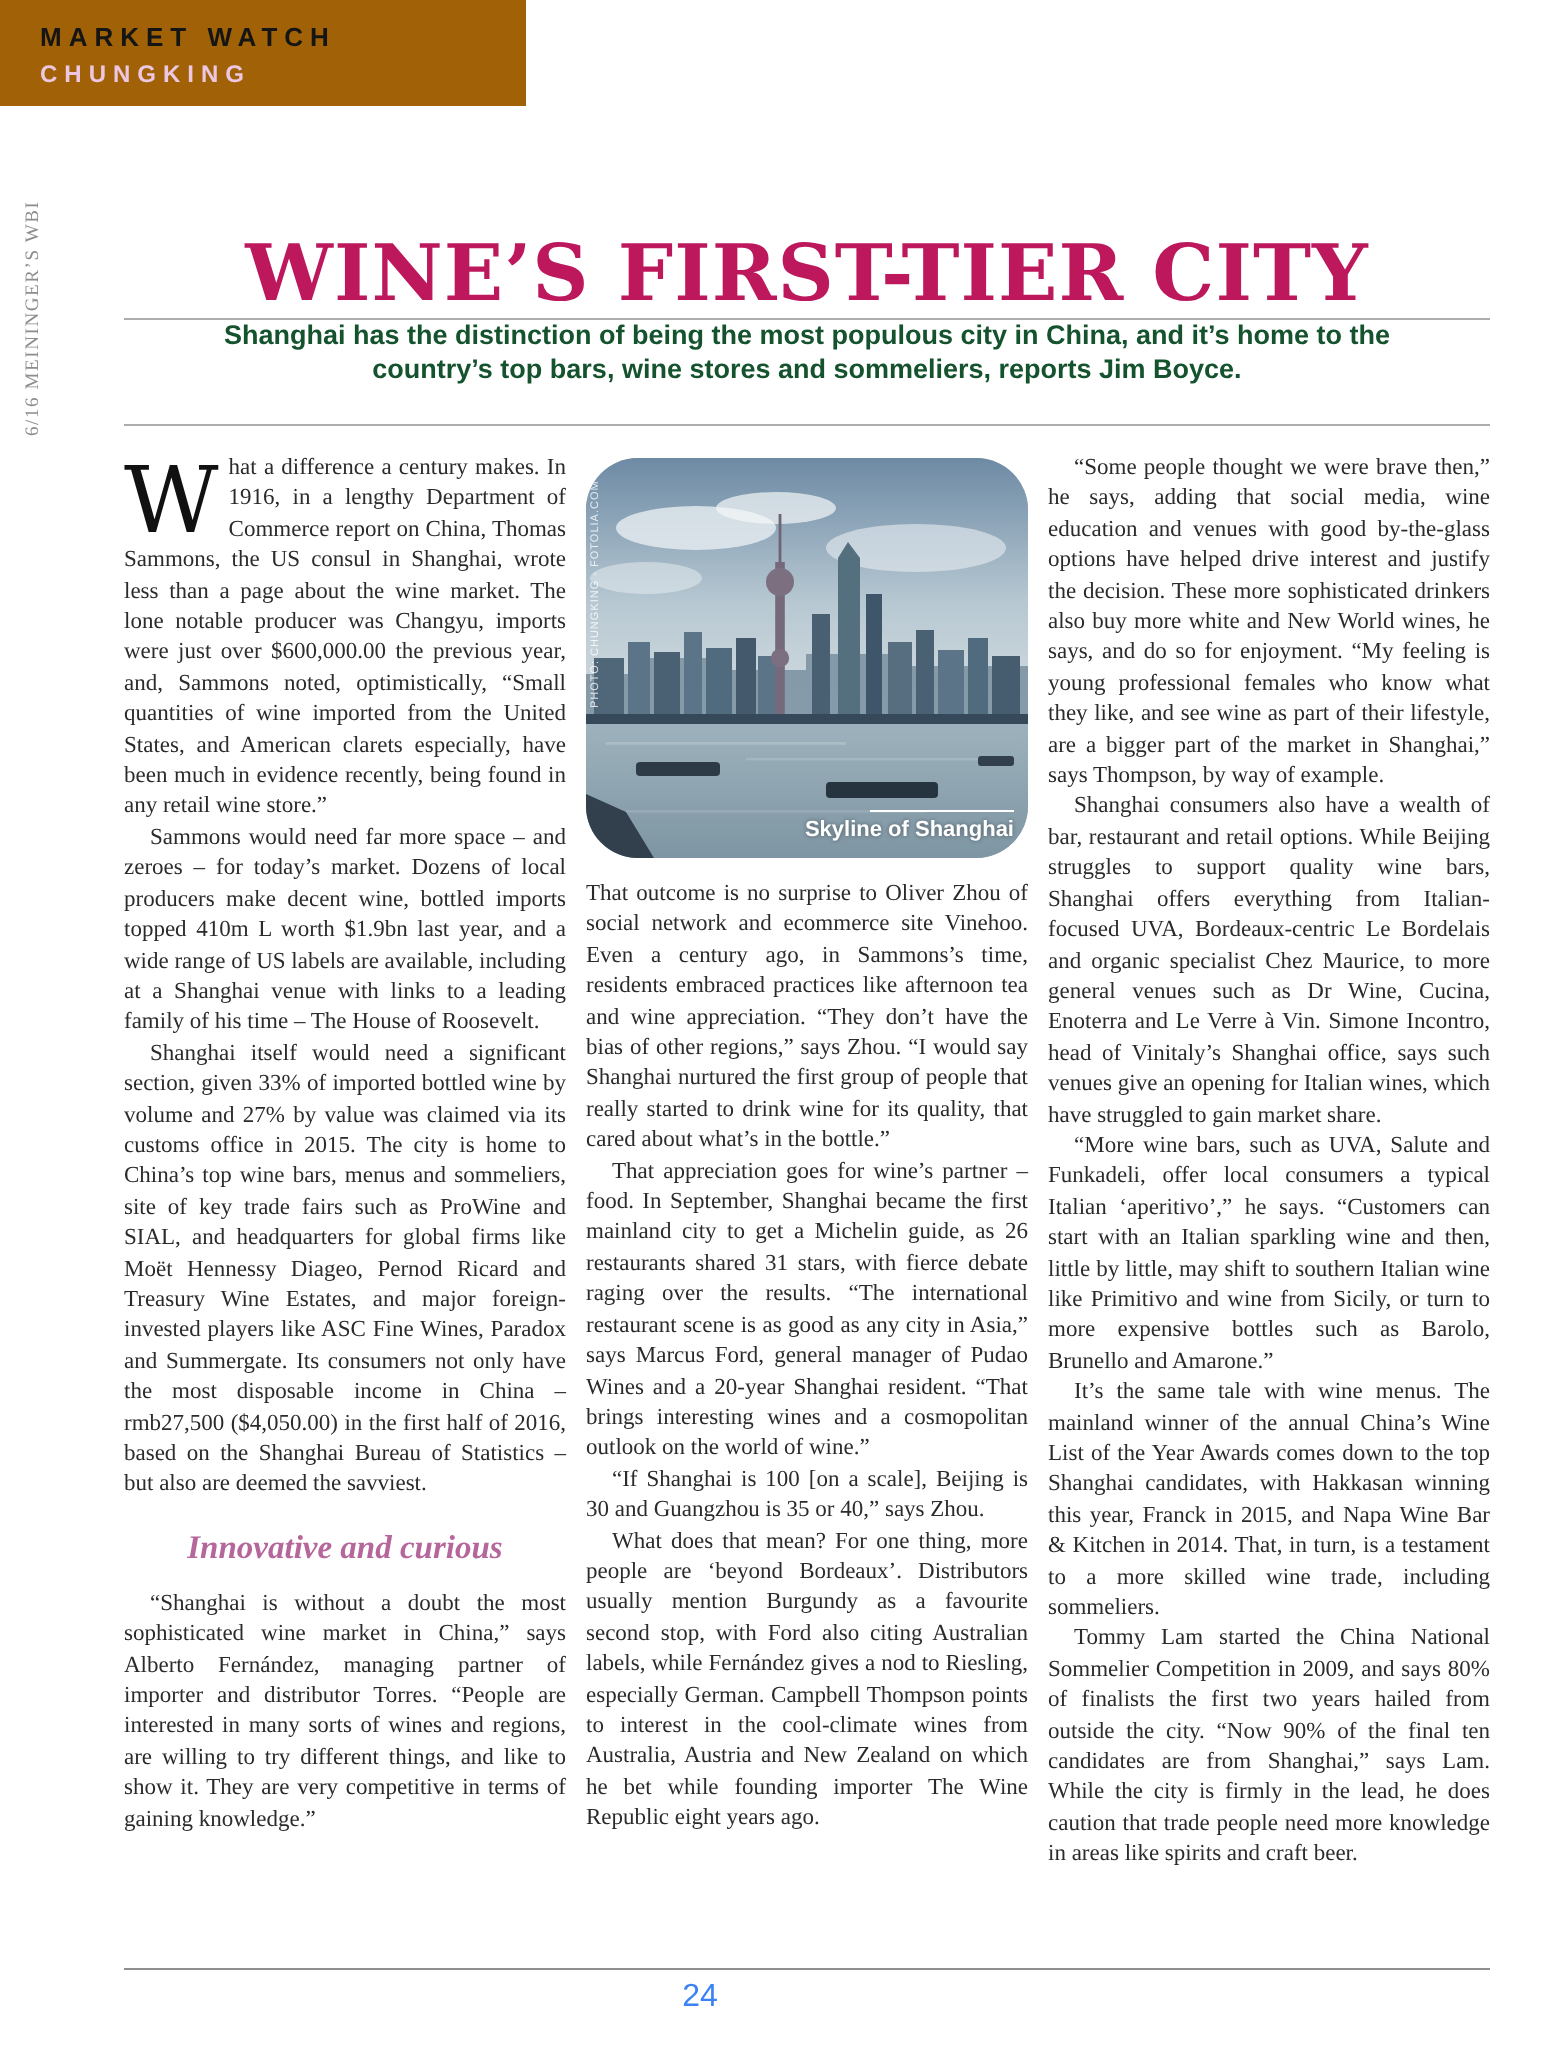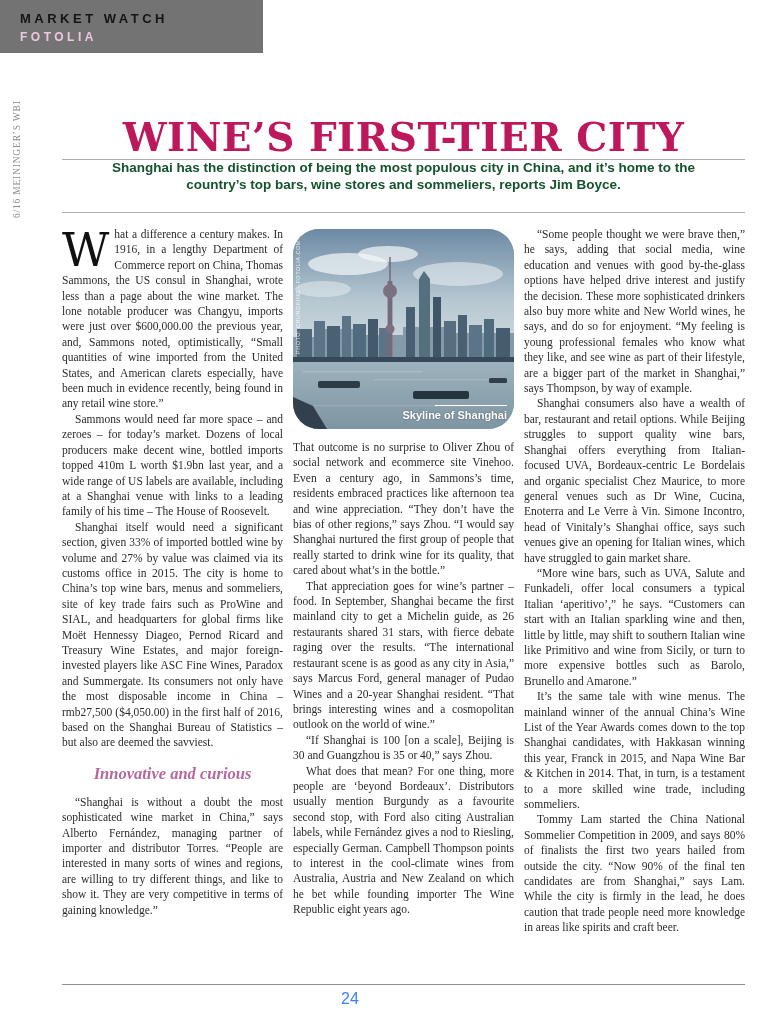--- a/index.html
+++ b/index.html
@@ -4,21 +4,21 @@
 <style>
   html,body{margin:0;padding:0;background:#e8e8e8;}
   .page{
     position:relative;width:772px;height:1024px;margin:0 auto;
     background:#ffffff;overflow:hidden;
     font-family:"Liberation Serif", serif;color:#2b2b2b;
   }
   
   .kicker-box{
     position:absolute;left:0;top:0;width:263px;height:53px;
-    background:#737373;
+    background:#a16207;
   }
   .kicker{
     position:absolute;left:20px;top:11px;
     font-family:"Liberation Sans", sans-serif;font-weight:bold;
     font-size:13px;letter-spacing:3.5px;color:#151515;white-space:nowrap;
   }
   .section{
     position:absolute;left:20px;top:30px;
     font-family:"Liberation Sans", sans-serif;font-weight:bold;
     font-size:12px;letter-spacing:3.5px;color:#edc7e1;white-space:nowrap;
@@ -91,21 +91,21 @@
     font-family:"Liberation Sans", sans-serif;font-size:16px;color:#3b82f6;
   }
 </style>
 </head>
 <body>
 
 <div class="page">
 
   <div class="kicker-box">
     <div class="kicker">MARKET WATCH</div>
-    <div class="section">FOTOLIA</div>
+    <div class="section">CHUNGKING</div>
   </div>
   <div class="edition">6/16 MEININGER’S WBI</div>
 
   <h1 class="headline">WINE’S FIRST-TIER CITY</h1>
   <div class="rule rule-1"></div>
   <div class="standfirst">Shanghai has the distinction of being the most populous city in China, and it’s home to the country’s top bars, wine stores and sommeliers, reports Jim Boyce.</div>
   <div class="rule rule-2"></div>
 
   <div class="columns">
 

